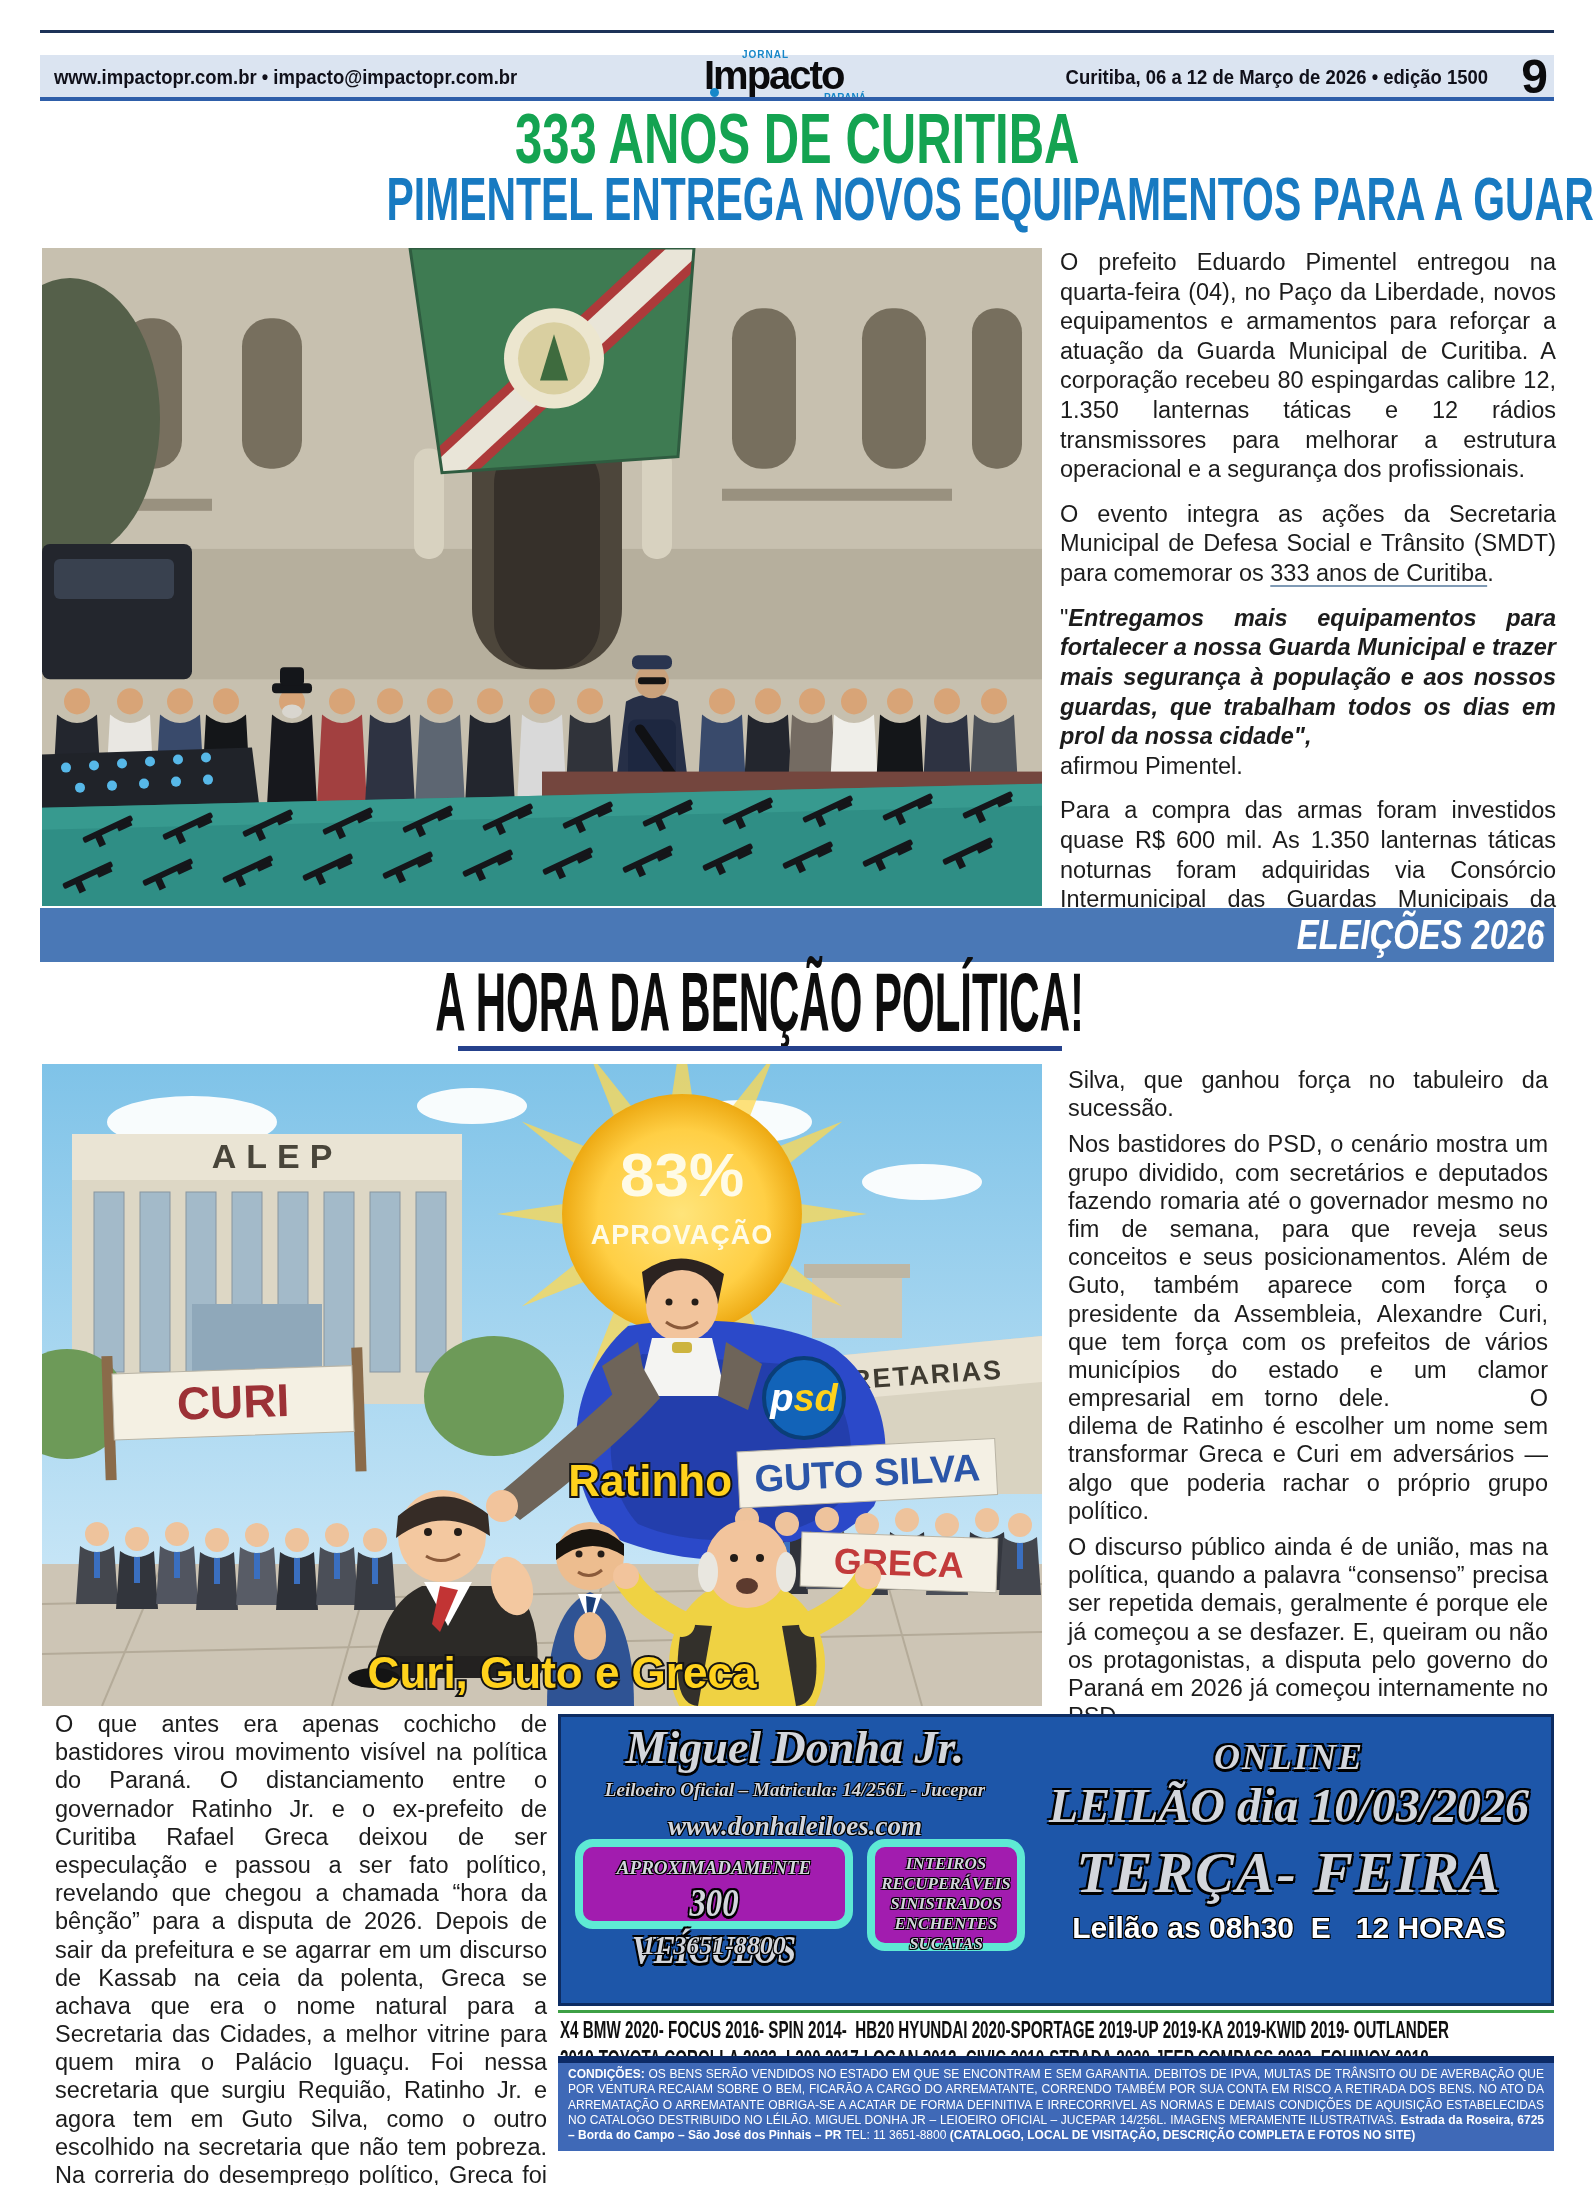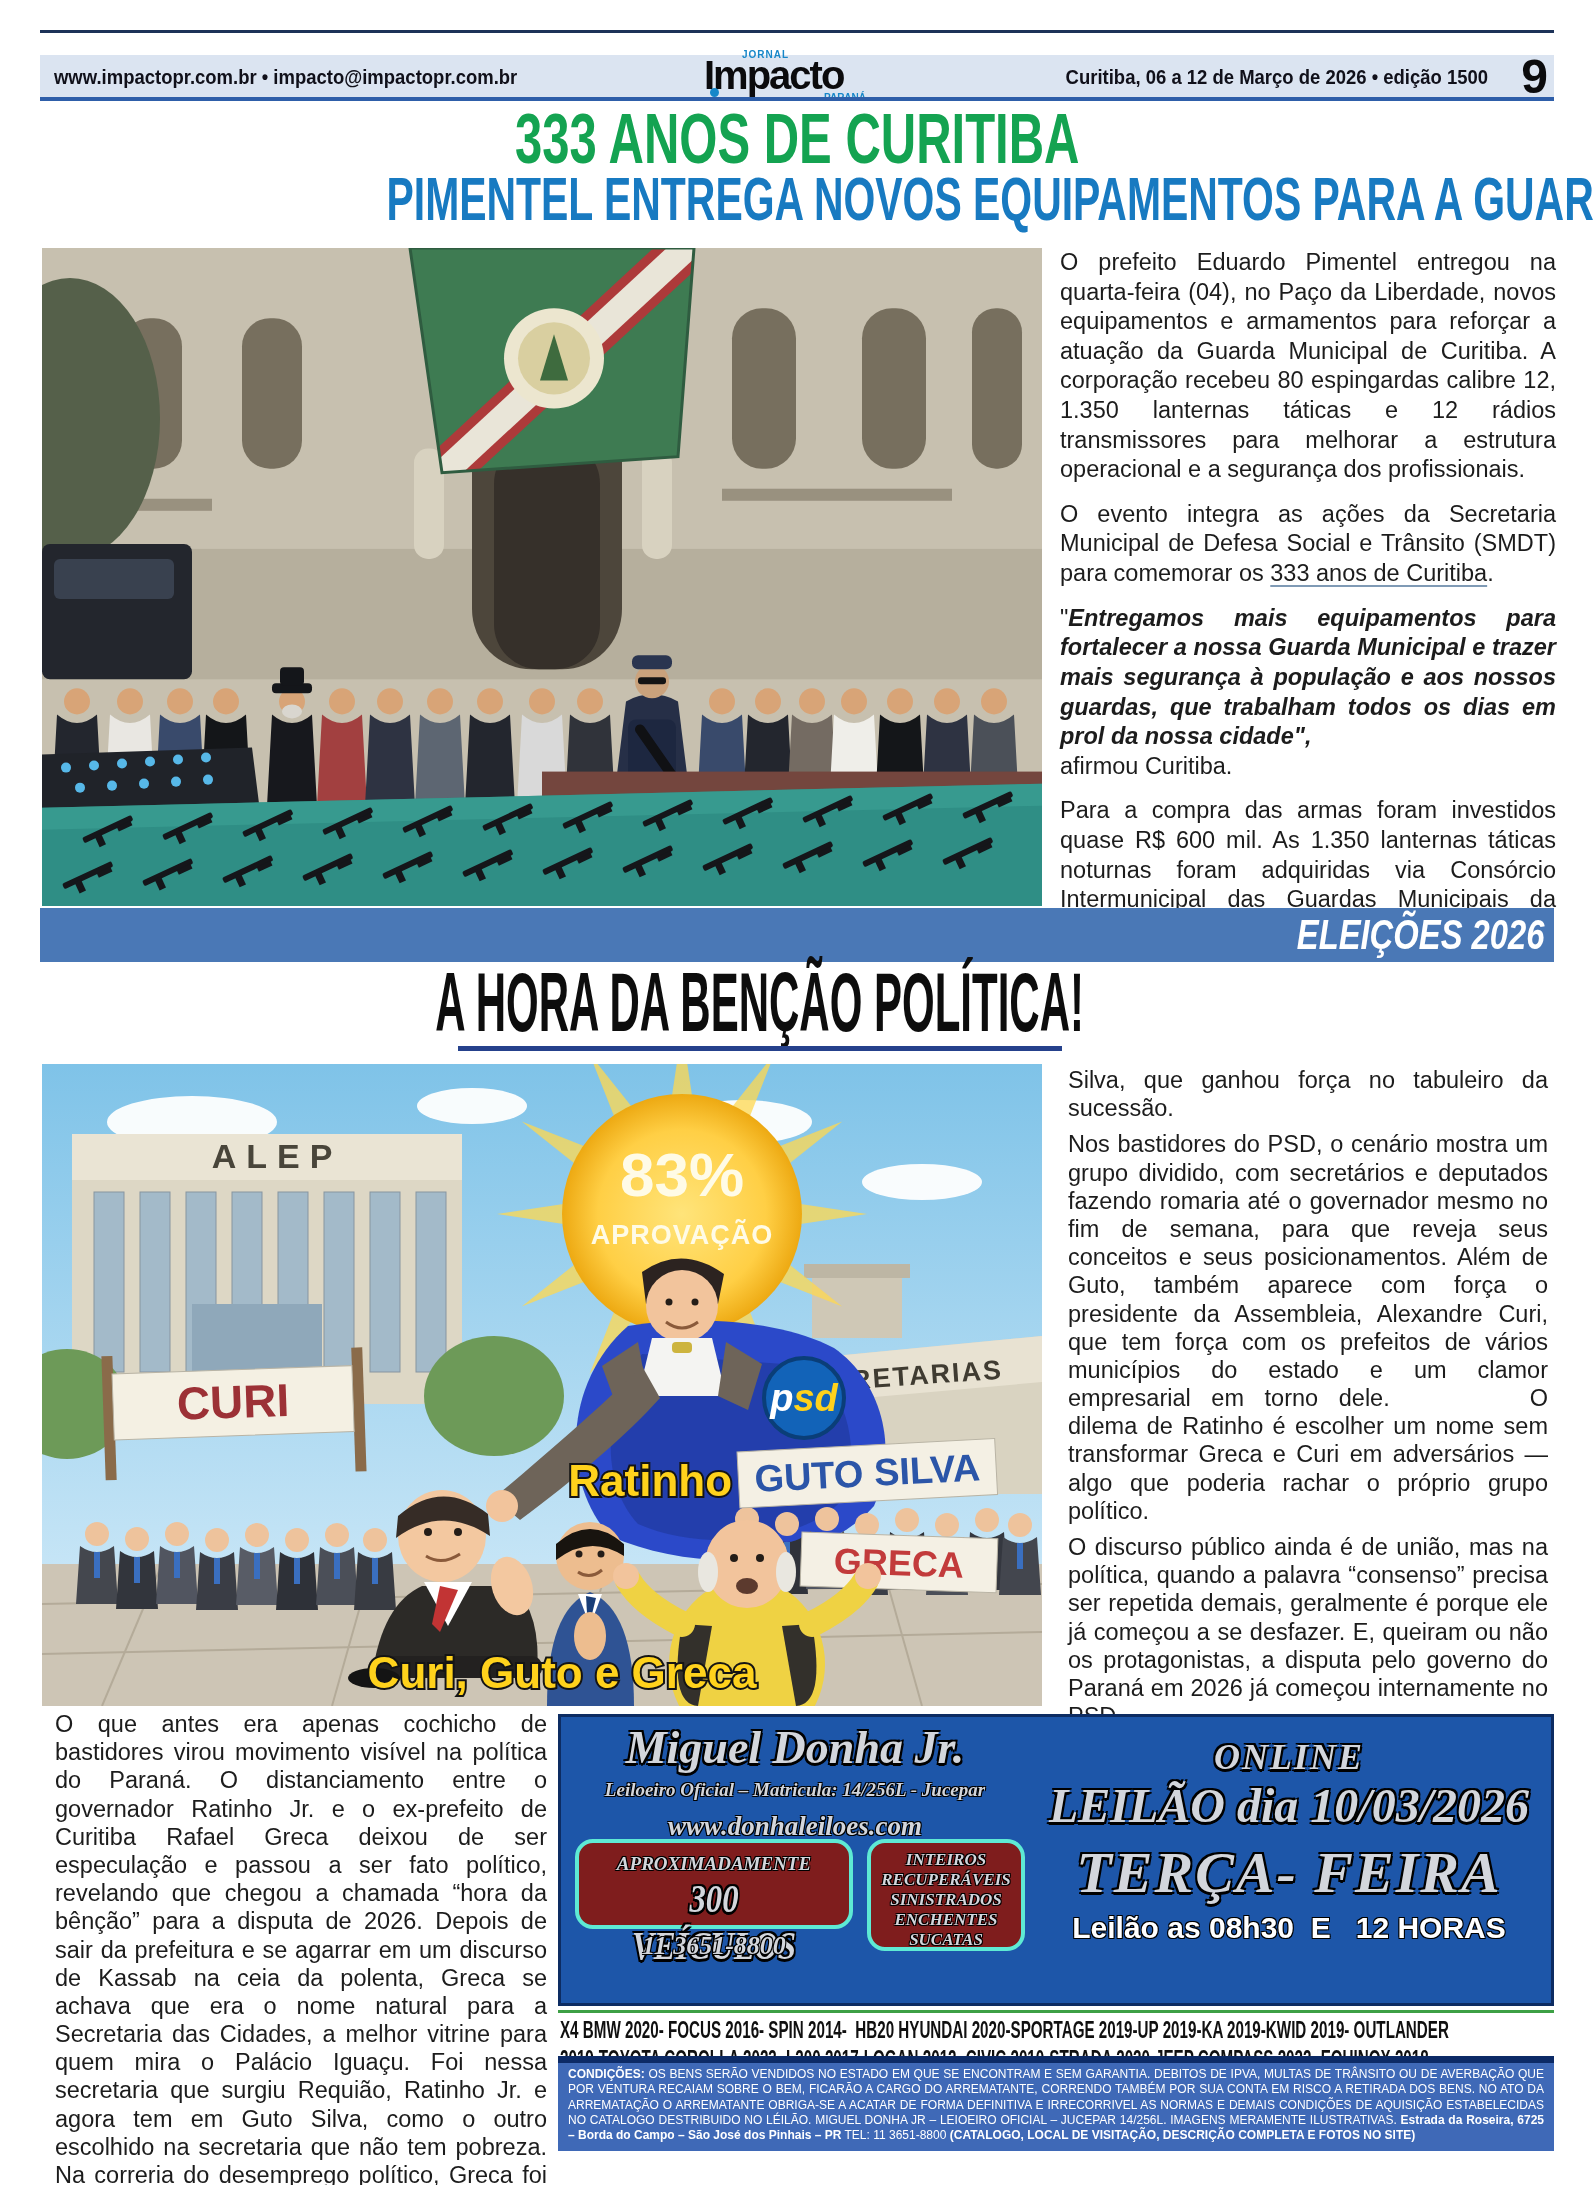--- a/index.html
+++ b/index.html
@@ -54,21 +54,21 @@
 
   
   .ad{left:558px;top:1714px;width:996px;height:292px;background:#1d56a9;border:3px solid #0d2c62;box-sizing:border-box;}
   .ad *{box-sizing:border-box;}
   .silver{color:#d3d6dc;font-style:italic;font-weight:bold;font-family:"Liberation Serif",serif;}
   .outline-lg{text-shadow:-2px -2px 0 #000,2px -2px 0 #000,-2px 2px 0 #000,2px 2px 0 #000,0 3px 0 #000;}
   .outline-sm{text-shadow:-1px -1px 0 #000,1px -1px 0 #000,-1px 1px 0 #000,1px 1px 0 #000;}
   .ad-name{left:8px;top:4px;width:452px;text-align:center;font-size:46px;}
   .ad-license{left:8px;top:62px;width:452px;text-align:center;font-size:19px;}
   .ad-site{left:8px;top:94px;width:452px;text-align:center;font-size:27px;}
-  .ad-box{background:#7f1d1d;border:4px solid #5eead4;border-radius:18px;text-align:center;}
+  .ad-box{background:#a21caf;border:8px solid #5eead4;border-radius:18px;text-align:center;}
   .ad-box1{left:14px;top:122px;width:278px;height:90px;padding-top:10px;}
   .ad-box1 .l1{font-size:19px;}
   .ad-box1 .l2{font-size:40px;transform:scaleX(.82);transform-origin:center;}
   .ad-phone{left:14px;top:214px;width:278px;text-align:center;font-size:26px;}
   .ad-box2{left:306px;top:122px;width:158px;height:112px;padding-top:7px;font-size:17px;line-height:20px;}
   .ad-right{left:470px;top:2px;width:516px;text-align:center;}
   .ad-online{font-size:36px;letter-spacing:2px;margin-top:17px;}
   .ad-date{font-size:48px;margin-top:0px;}
   .ad-weekday{font-size:58px;letter-spacing:2px;margin-top:6px;}
   .ad-times{position:absolute;left:470px;top:194px;width:516px;text-align:center;color:#fff;font-weight:bold;
@@ -224,21 +224,21 @@
       <use href="#pgun" transform="translate(660,616) rotate(-25)"></use>
         <use href="#pgun" transform="translate(740,614) rotate(-25)"></use>
       <use href="#pgun" transform="translate(820,612) rotate(-25)"></use>
         <use href="#pgun" transform="translate(900,610) rotate(-25)"></use>
     </g>
   </svg>
 
   <div class="abs article1">
     <p>O prefeito Eduardo Pimentel entregou na quarta-feira (04), no Paço da Liberdade, novos equipamentos e armamentos para reforçar a atuação da Guarda Municipal de Curitiba. A corporação recebeu 80 espingardas calibre 12, 1.350 lanternas táticas e 12 rádios transmissores para melhorar a estrutura operacional e a segurança dos profissionais.</p>
     <p><span>O evento integra as ações da Secretaria Municipal de Defesa Social e Trânsito (SMDT) para comemorar os </span><span class="link-underline">333 anos de Curitiba</span><span>.</span></p>
-    <p><span class="q-open">"</span><span class="q-body">Entregamos mais equipamentos para fortalecer a nossa Guarda Municipal e trazer mais segurança à população e aos nossos guardas, que trabalham todos os dias em prol da nossa cidade",</span><br><span>afirmou Curitiba.</span></p>
+    <p><span class="q-open">"</span><span class="q-body">Entregamos mais equipamentos para fortalecer a nossa Guarda Municipal e trazer mais segurança à população e aos nossos guardas, que trabalham todos os dias em prol da nossa cidade",</span><br><span>afirmou Pimentel.</span></p>
     <p>Para a compra das armas foram investidos quase R$ 600 mil. As 1.350 lanternas táticas noturnas foram adquiridas via Consórcio Intermunicipal das Guardas Municipais da Região Metropolitana de Curitiba.</p>
   </div>
 
   <div class="abs banner"><span class="condense">ELEIÇÕES 2026</span></div>
   <div class="abs headline2"><span class="condense">A HORA DA BENÇÃO POLÍTICA!</span></div>
   <div class="abs headline2-rule"></div>
 
   <svg class="abs cartoon" viewBox="0 0 1000 642" preserveAspectRatio="none">
     <defs>
       <linearGradient id="sky" x1="0" y1="0" x2="0" y2="1">

